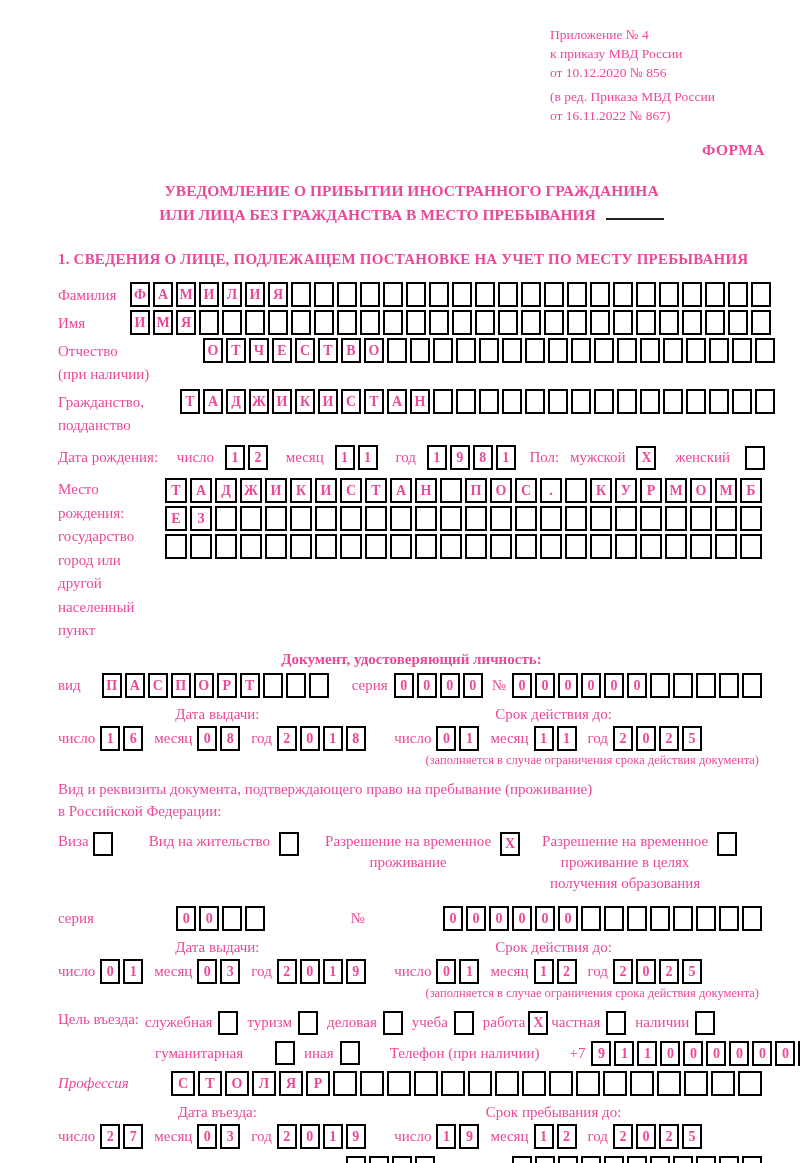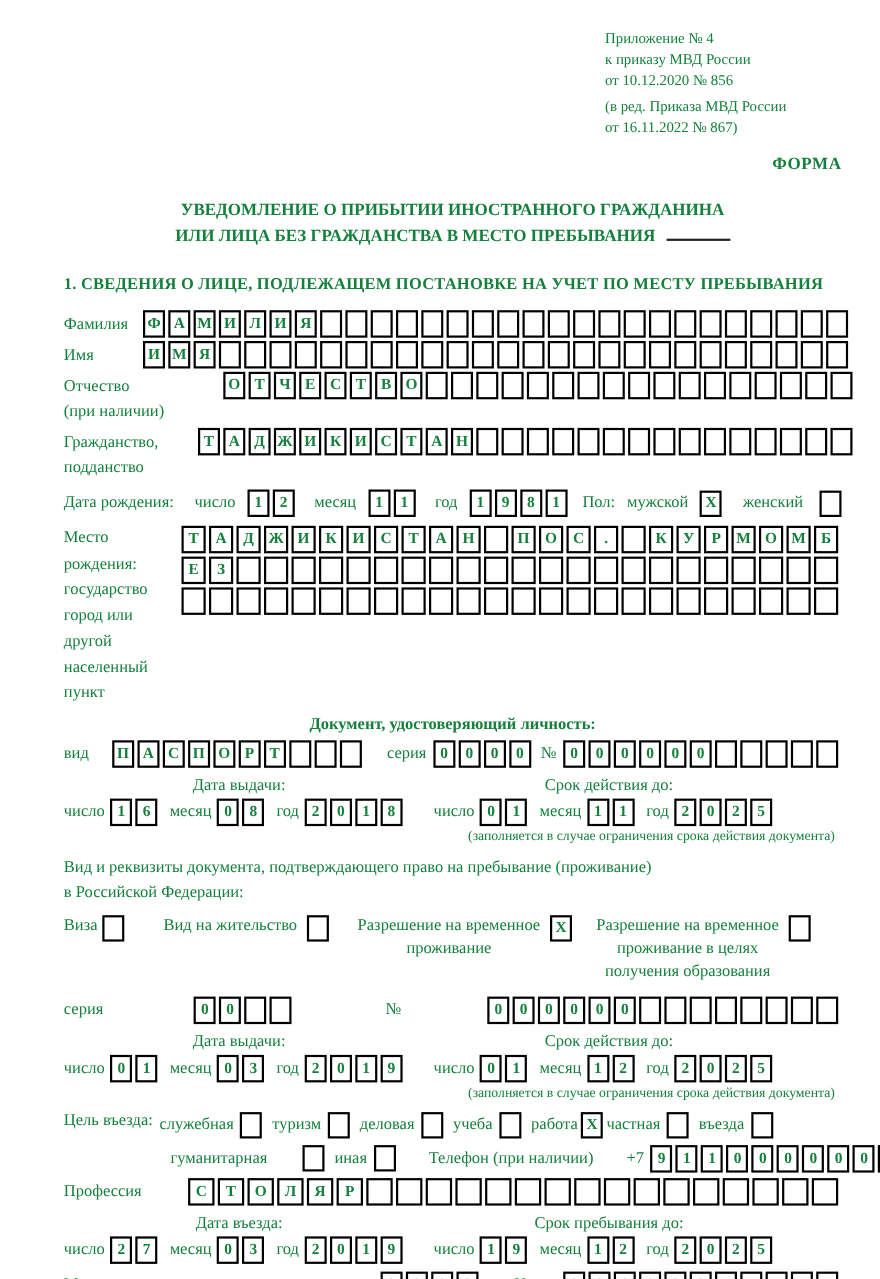--- a/index.html
+++ b/index.html
@@ -1,17 +1,17 @@
 <!DOCTYPE html>
 <html><head>
 <meta charset="utf-8">
 <style>
   html,body{margin:0;padding:0;background:#fff;}
   .page{
-    width:800px;height:1163px;background:#ffffff;color:#15803d;
+    width:800px;height:1163px;background:#ffffff;color:#ec4899;
     font-family:"Liberation Serif","DejaVu Serif",serif;
     box-sizing:border-box;padding:26px 35px 0 58px;overflow:hidden;position:relative;
   }
   
   .ref-block{margin-left:auto;width:215px;font-size:13.5px;line-height:1.4;}
   .ref-block .gap{margin-top:5px;}
   .forma{ text-align:right;font-weight:700;font-size:15.5px;margin-top:16px;letter-spacing:.5px;}
   .title{ text-align:center;font-weight:700;font-size:15.5px;line-height:1.55;margin-top:20px;}
   .tline{display:inline-block;width:58px;border-bottom:2px solid #222;margin-left:10px;vertical-align:baseline;}
   .section-h{font-weight:700;font-size:15px;margin-top:24px;letter-spacing:.2px;}
@@ -24,21 +24,21 @@
   }
   .wide .cbox{width:22px;}
   .prof .cbox{width:24px;}
   .chk{
     display:inline-block;box-sizing:border-box;width:20px;height:24px;border:2px solid #000;
     text-align:center;font-weight:700;font-size:14px;line-height:20px;vertical-align:middle;flex:0 0 auto;
   }
   .frow{display:flex;align-items:flex-start;margin-top:3px;justify-content:space-between;}
   .flabel{font-size:15px;line-height:23px;padding-top:2px;flex:0 0 auto;}
   .lw72{width:72px;} .lw145{width:145px;} .lw122{width:122px;} .lw107{width:107px;}
-  .lw57{width:57px;} .lw97{width:97px;} .lw150{width:150px;}
+  .lw57{width:57px;} .lw97{width:97px;font-style:italic;} .lw150{width:150px;}
   .inline-lbl{font-size:15px;line-height:25px;white-space:nowrap;}
   .ml6{margin-left:6px;} .ml10{margin-left:10px;} .ml14{margin-left:14px;} .ml20{margin-left:20px;} .ml30{margin-left:30px;}
   
   .dates-row{display:flex;margin-top:8px;}
   .dgroup{text-align:center;}
   .dgroup.right{margin-left:auto;margin-right:52px;}
   .dheader{font-size:15px;margin-bottom:3px;}
   .dfields{display:flex;align-items:center;font-size:15px;white-space:nowrap;}
   .dfields .dlabel{margin:0 5px 0 0;}
   .dfields .boxes{margin-right:8px;}
@@ -548,21 +548,21 @@
       </span>
     <span class="pitem">
         <span>работа</span>
         <span class="chk" style="margin-left:3px;">X</span>
       </span>
     <span class="pitem" style="margin-left:3px;">
         <span>частная</span>
         <span class="chk"></span>
       </span>
     <span class="pitem">
-        <span>въезда</span>
+        <span>наличии</span>
         <span class="chk"></span>
       </span>
   </div>
 
   <div class="purpose2">
     <span class="pitem" style="margin-left:0;gap:26px;">
         <span>гуманитарная</span>
         <span class="chk ml10"></span>
       </span>
     <span class="pitem ml14">

